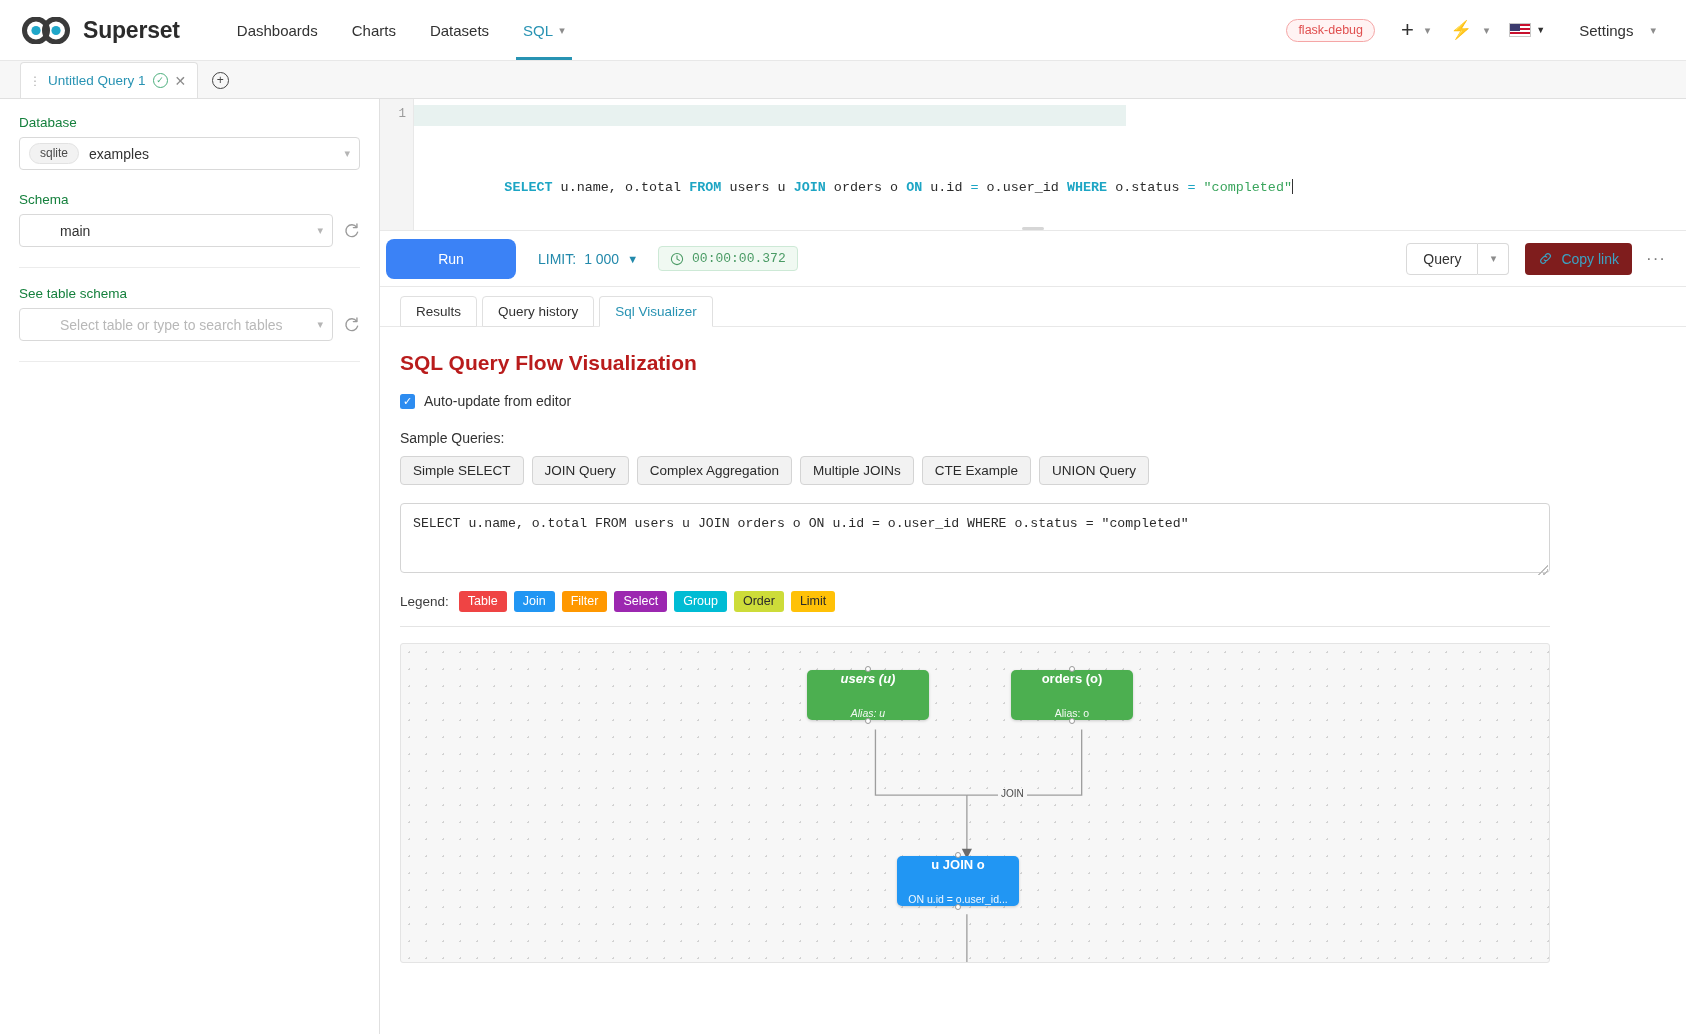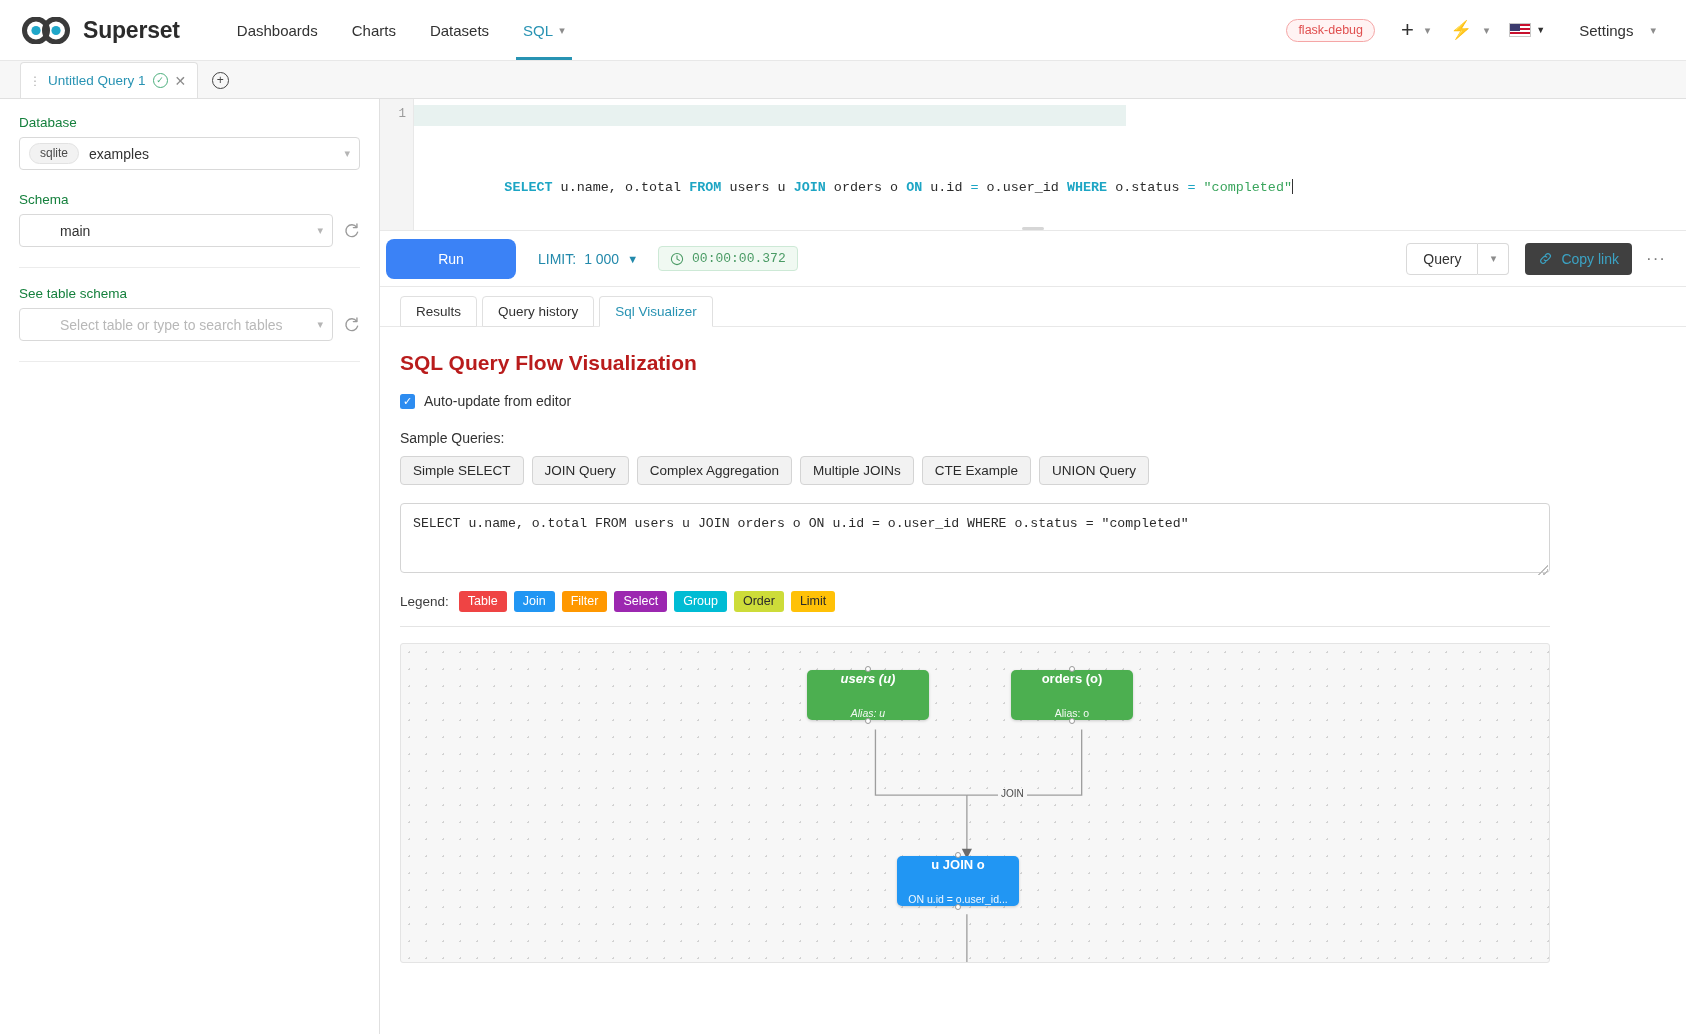--- a/index.html
+++ b/index.html
@@ -176,21 +176,21 @@
     border-radius:4px 0 0 4px; font-size:14px; color:#323232; cursor:pointer;
     padding:0 16px; display:flex; align-items:center; justify-content:center;
   }
   .btn-save-caret{
     height:32px; width:31px; border:1px solid #d9d9d9; border-left:none;
     background:#fff; border-radius:0 4px 4px 0; cursor:pointer;
     display:flex; align-items:center; justify-content:center; color:#8c8c8c; font-size:11px;
   }
   .btn-copylink{
     height:32px; display:flex; align-items:center; gap:8px;
-    background:#404040; color:#3ba3c4; border:none; border-radius:4px;
+    background:#7f1d1d; color:#3ba3c4; border:none; border-radius:4px;
     font-size:14px; padding:0 13px; margin-left:16px; cursor:pointer;
   }
   .link-ico{ width:15px; height:15px; }
   .ellipsis-btn{ margin-left:14px; color:#7a7a7a; font-size:17px; cursor:pointer; letter-spacing:1px; }
 
   
   .restabs{
     display:flex; gap:5px; padding:10px 0 0 20px; background:#fff;
     border-bottom:1px solid #e8e8e8; height:40px; align-items:flex-end;
   }

